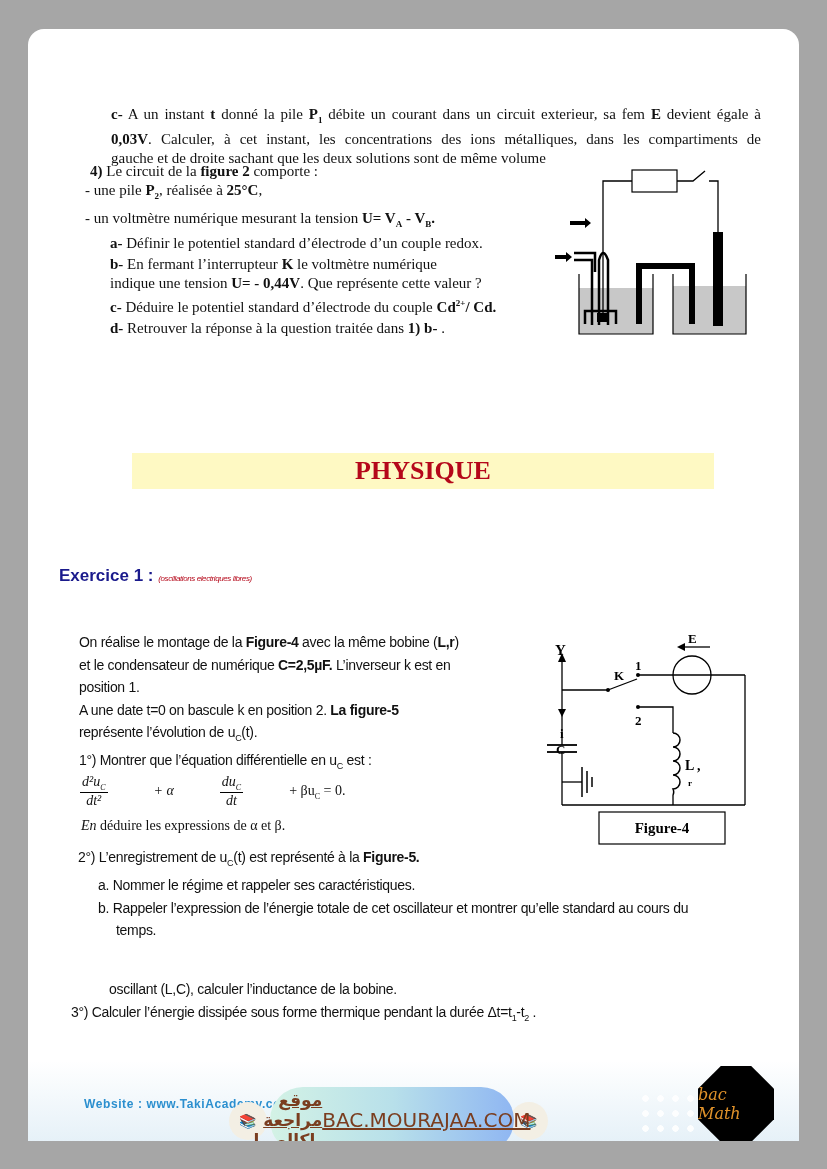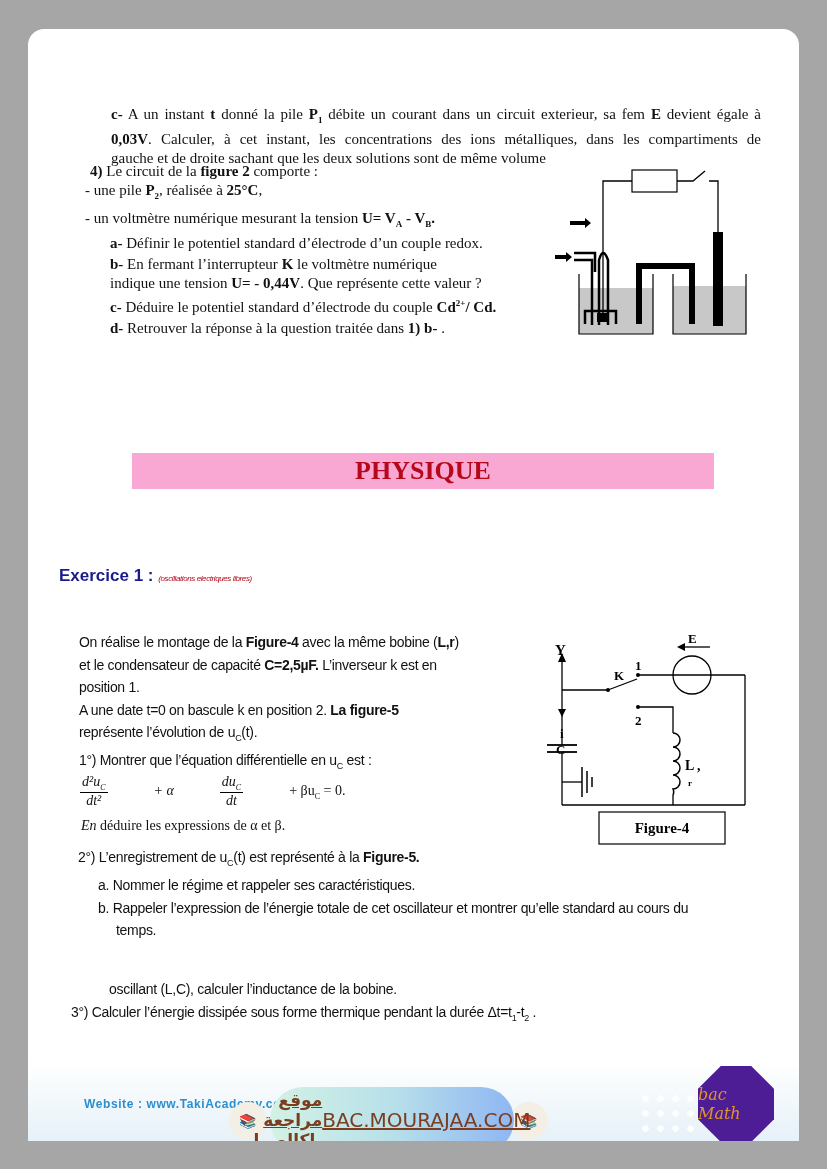--- a/index.html
+++ b/index.html
@@ -2,32 +2,32 @@
 <html><head>
 <meta charset="utf-8">
 <style>
   html, body { margin:0; padding:0; }
   body { width:827px; height:1169px; background:#a6a6a6; position:relative; overflow:hidden; font-family:"Liberation Serif", serif; color:#111; }
   .page { position:absolute; left:28px; top:29px; width:771px; height:1112px; background:#fff; border-radius:16px 16px 0 0; overflow:hidden; }
   .abs { position:absolute; }
   .serif { font-family:"Liberation Serif", serif; }
   .t15 { font-size:15px; line-height:19px; }
   b { font-weight:bold; }
-  .banner { left:104px; top:424px; width:582px; height:36px; background:#f9a8d4; display:flex; align-items:center; justify-content:center; }
+  .banner { left:104px; top:424px; width:582px; height:36px; background:#fef9c3; display:flex; align-items:center; justify-content:center; }
   .banner span { color:#b5081a; font-family:"Liberation Serif", serif; font-weight:bold; font-size:26px; }
   .ex-title { left:31px; top:537px; color:#1a1a8c; font-family:"Liberation Sans", sans-serif; font-weight:bold; font-size:17px; }
   .ex-sub { font-size:8px; font-style:italic; font-weight:normal; color:#b5081a; letter-spacing:-0.4px; }
   .p14 { font-family:"Liberation Sans", sans-serif; font-size:14px; line-height:22.5px; letter-spacing:-0.3px; }
   .footer-bg { position:absolute; left:0; top:1032px; width:771px; height:80px; background:linear-gradient(180deg,#ffffff 0%, #e6f1f8 100%); }
   .website { left:56px; top:1068px; color:#2b8fcf; font-family:"Liberation Sans", sans-serif; font-weight:bold; font-size:12px; letter-spacing:0.6px; }
   .pill { left:242px; top:1058px; width:244px; height:66px; border-radius:33px; background:linear-gradient(90deg,#d3f2e5 0%, #b8e0ea 50%, #8fb6f2 100%); display:flex; flex-direction:row; align-items:center; justify-content:center; }
   .pill .ar { color:#7a3d1f; font-family:"DejaVu Sans", sans-serif; font-weight:bold; font-size:17px; text-decoration:underline; direction:rtl; }
   .pill .url { color:#7a3d1f; font-family:"DejaVu Sans", sans-serif; font-weight:normal; font-size:20px; text-decoration:underline; }
   .logo-circle { width:38px; height:38px; border-radius:50%; background:#f3efe4; display:flex; align-items:center; justify-content:center; font-size:14px; }
-  .octa { left:670px; top:1037px; width:76px; height:76px; background:#4c1d95; clip-path:polygon(30% 0,70% 0,100% 30%,100% 70%,70% 100%,30% 100%,0 70%,0 30%); display:flex; align-items:center; justify-content:center; color:#e0922a; font-family:"DejaVu Serif", serif; font-style:italic; font-size:16px; }
+  .octa { left:670px; top:1037px; width:76px; height:76px; background:#000000; clip-path:polygon(30% 0,70% 0,100% 30%,100% 70%,70% 100%,30% 100%,0 70%,0 30%); display:flex; align-items:center; justify-content:center; color:#e0922a; font-family:"DejaVu Serif", serif; font-style:italic; font-size:16px; }
   .dots { left:610px; top:1062px; width:60px; height:46px; background-image:radial-gradient(circle,#ffffff 3px, transparent 3.5px); background-size:15px 15px; opacity:0.9; }
 </style>
 </head>
 <body>
 
 <div class="page">
 
   <div class="abs serif t15" style="left:83px;top:76px;width:650px;text-align:justify;">
     <div style="text-align:justify;text-align-last:justify;"><b>c-</b><span> A un instant </span><b>t</b><span> donné la pile </span><b><span>P</span><sub style="font-size:9px">1</sub></b><span> débite un  courant dans un circuit exterieur, sa fem </span><b>E</b><span> devient égale à</span></div>
     <div style="text-align:justify;text-align-last:justify;"><b>0,03V</b><span>. Calculer, à cet instant, les concentrations des ions métalliques,  dans les compartiments de</span></div>
@@ -83,21 +83,21 @@
   <div class="abs banner">
     <span>PHYSIQUE</span>
   </div>
 
   <div class="abs ex-title">
     <span>Exercice 1 : </span><span class="ex-sub">(oscillations electriques libres)</span>
   </div>
 
   <div class="abs p14" style="left:51px;top:602px;width:440px;">
     <div><span> On réalise le montage de la </span><b>Figure-4</b><span>  avec la même bobine (</span><b>L,r</b><span>)</span></div>
-    <div><span>et le condensateur de capacité </span><b>C=2,5µF.</b><span> L’inverseur k est en</span></div>
+    <div><span>et le condensateur de numérique </span><b>C=2,5µF.</b><span> L’inverseur k est en</span></div>
     <div>position 1.</div>
     <div><span>A une date t=0 on bascule k en position 2. </span><b>La figure-5</b></div>
     <div><span>représente l’évolution de u</span><sub style="font-size:9px">C</sub><span>(t).</span></div>
     <div><span>1°) Montrer que l’équation différentielle en u</span><sub style="font-size:9px">C</sub><span> est :</span></div>
   </div>
 
   <div class="abs serif" style="left:52px;top:745px;font-size:14px;font-style:italic;display:flex;align-items:center;gap:43px;">
     <span style="display:inline-flex;flex-direction:column;align-items:center;">
       <span style="border-bottom:1px solid #000;padding:0 2px;"><span>d²u</span><sub style="font-size:8px">C</sub></span>
       <span>dt²</span>

